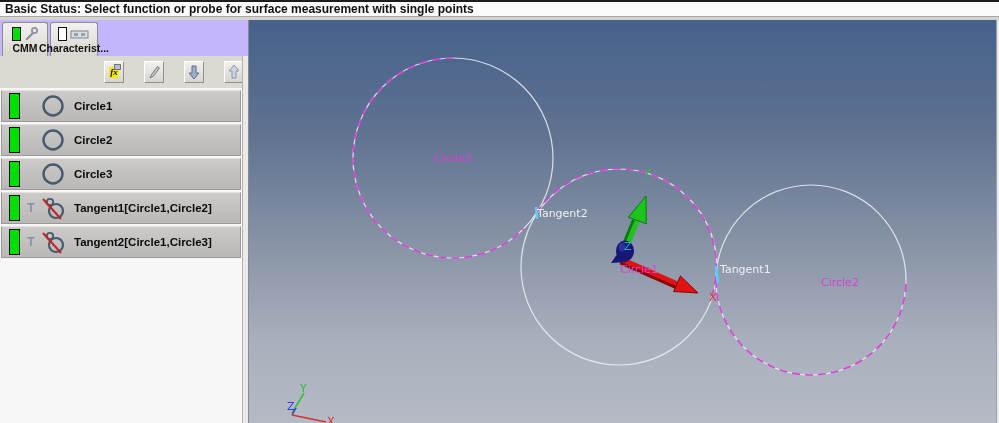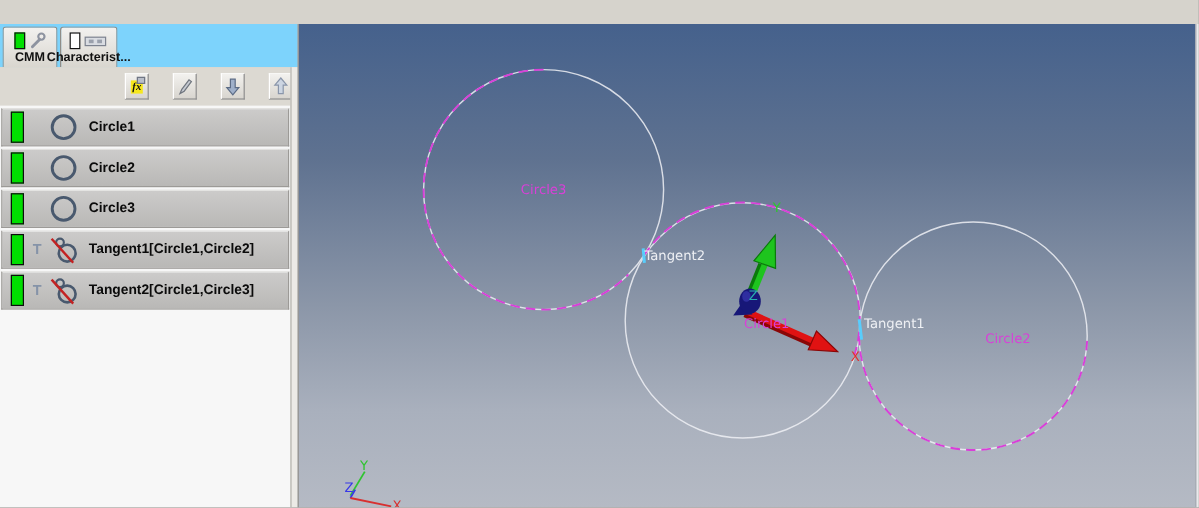--- a/index.html
+++ b/index.html
@@ -12,21 +12,21 @@
   
   .titlebar{
     position:absolute;top:0;left:0;right:0;height:17px;
     border-top:2px solid #1d1d1d;border-bottom:1px solid #a8a8a8;
     background:#fafafa;display:flex;align-items:center;
     font-size:12px;font-weight:bold;color:#111;padding-left:5px;
     white-space:nowrap;
   }
   
   .left-panel{position:absolute;top:20px;left:0;width:248px;bottom:0;background:#d8d5ce;}
-  .tabbar{position:absolute;top:0;left:0;right:0;height:36px;background:#7dd3fc;display:flex;align-items:flex-end;padding-left:2px;}
+  .tabbar{position:absolute;top:0;left:0;right:0;height:36px;background:#c4b5fd;display:flex;align-items:flex-end;padding-left:2px;}
   .tab{
     height:34px;margin-right:2px;border:1px solid #8f8d88;border-bottom:none;
     border-radius:3px 3px 0 0;background:linear-gradient(180deg,#f2f1ef,#d9d6cf);
     display:flex;flex-direction:column;align-items:center;justify-content:flex-start;
     padding-top:2px;cursor:default;
   }
   .tab .ic-row{display:flex;align-items:center;gap:3px;height:17px;}
   .tab .lbl{font-size:10.5px;font-weight:bold;color:#111;line-height:13px;white-space:nowrap;}
   .tab.active{background:#ffffff;border-top:3px solid #f5a31d;padding-top:1px;height:36px;}
   .statusrect{width:9px;height:14px;border:1px solid #111;}
@@ -60,20 +60,23 @@
   }
   .right-sliver{position:absolute;top:20px;right:0;width:3px;bottom:0;background:#e9e9ec;border-left:1px solid #9aa0aa;}
   .vp-svg{position:absolute;top:0;left:0;}
   .vp-label{font:11px "DejaVu Sans",sans-serif;}
 </style>
 </head>
 <body>
 
 <div class="app">
 
+  <div class="titlebar">
+    <span>Basic Status:  Select function or probe for surface measurement with single points</span>
+  </div>
 
   <div class="left-panel">
 
     <div class="tabbar">
       <div class="tab tab-w-cmm">
         <span class="ic-row">
           <span class="statusrect" style="background:#00e000"></span>
           <svg width="15" height="15">
             <circle cx="10.5" cy="4.5" r="2.6" fill="none" stroke="#8d93a0" stroke-width="1.8"></circle>
             <path d="M3 13 L9 7" stroke="#8d93a0" stroke-width="2.4" stroke-linecap="round"></path>

